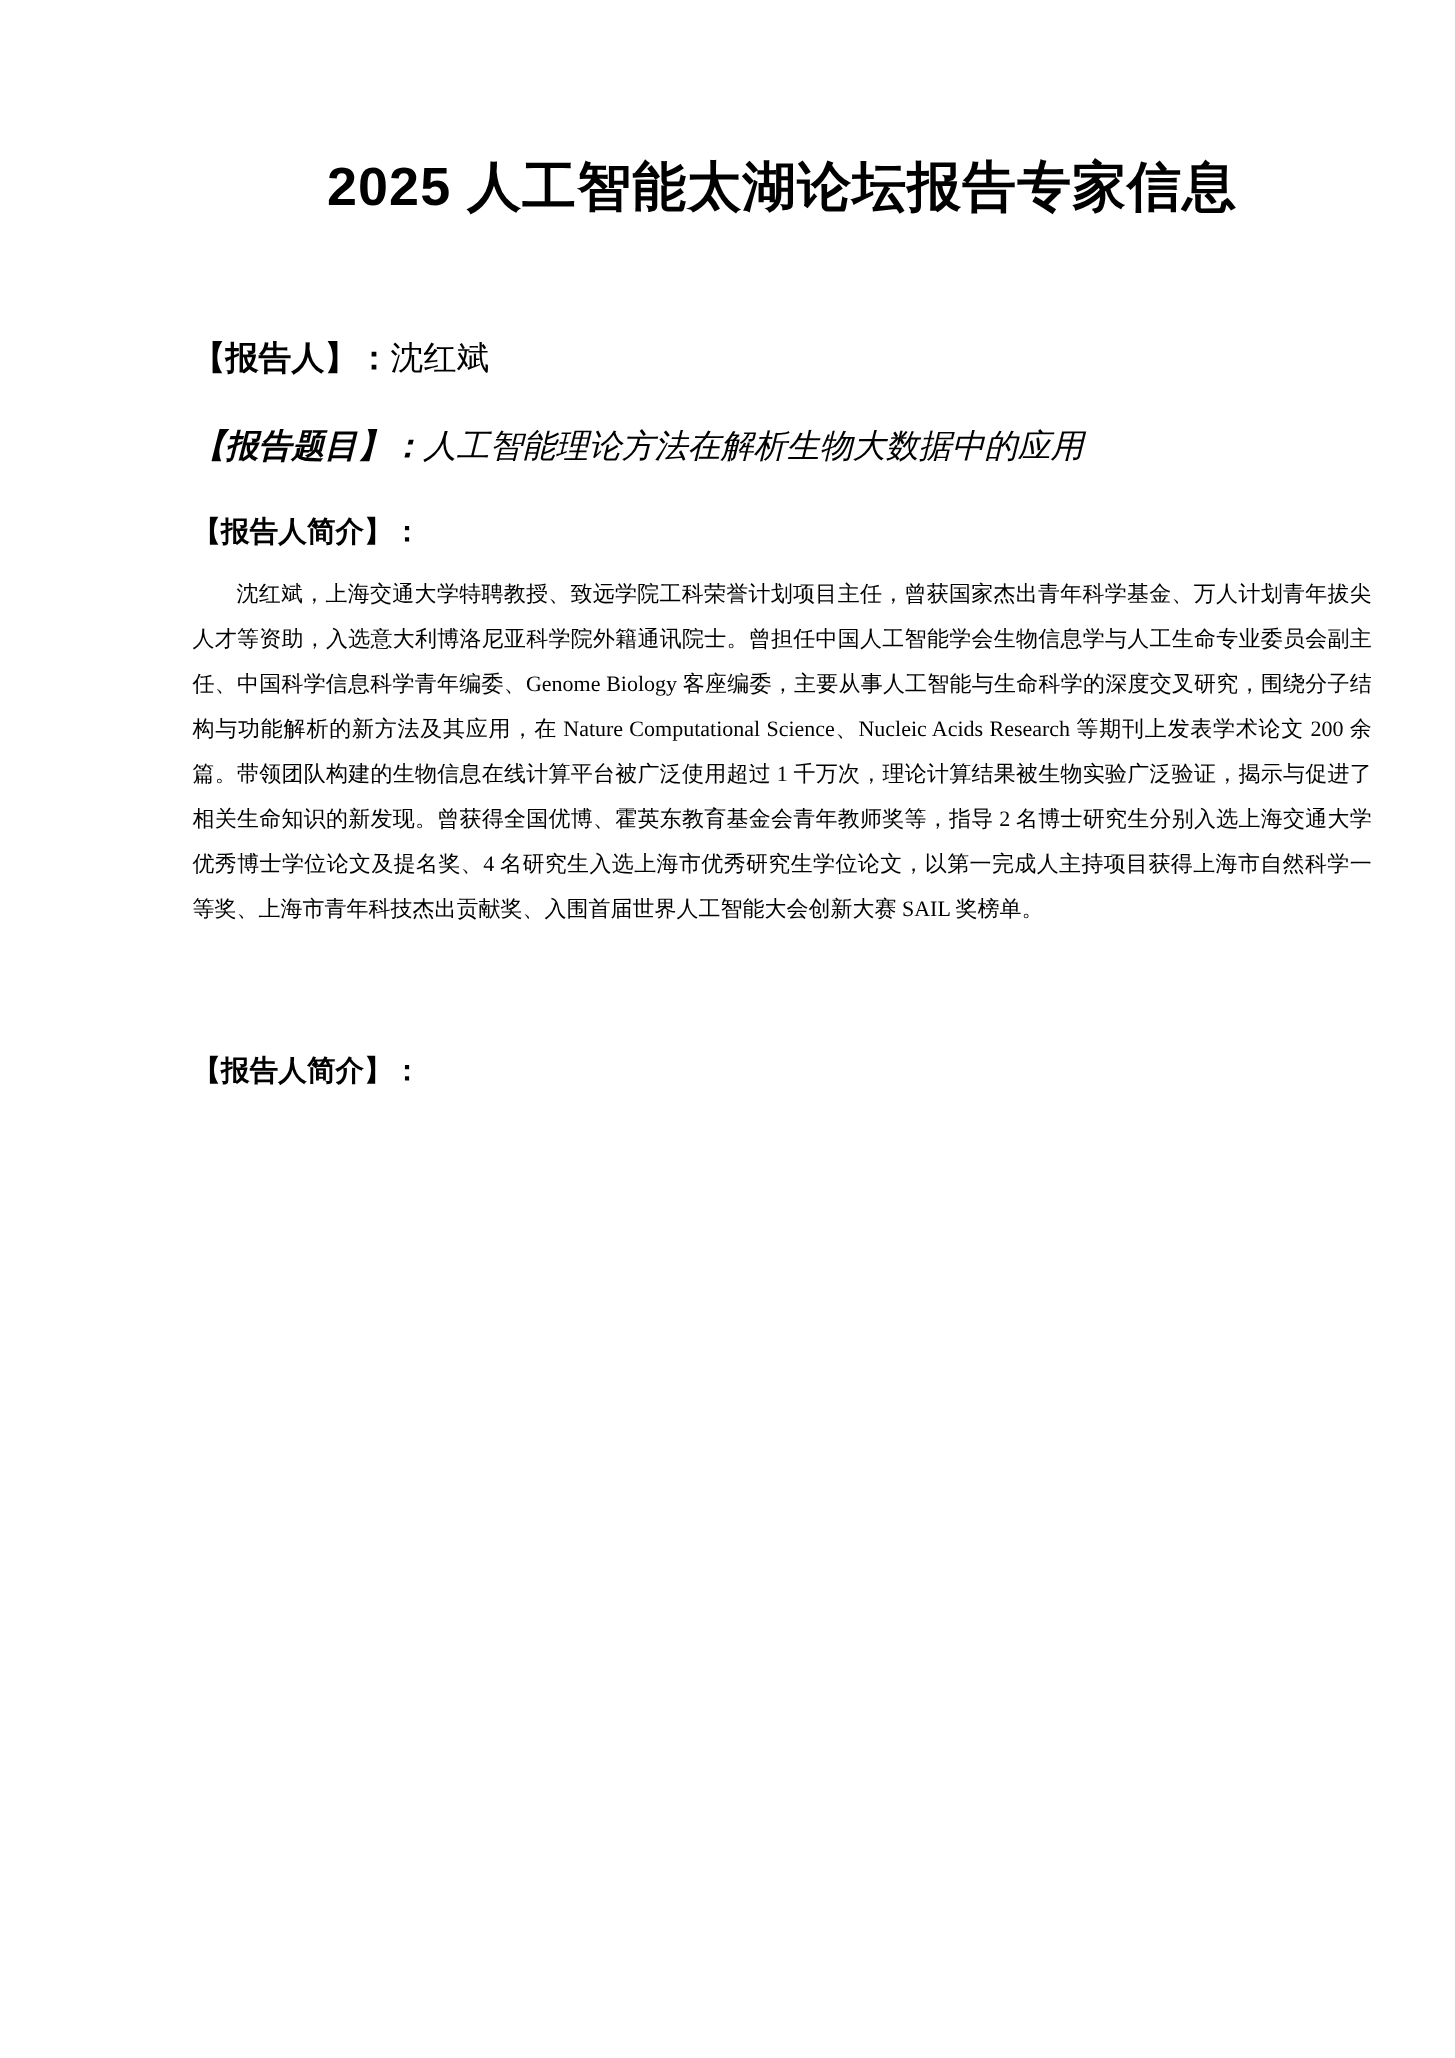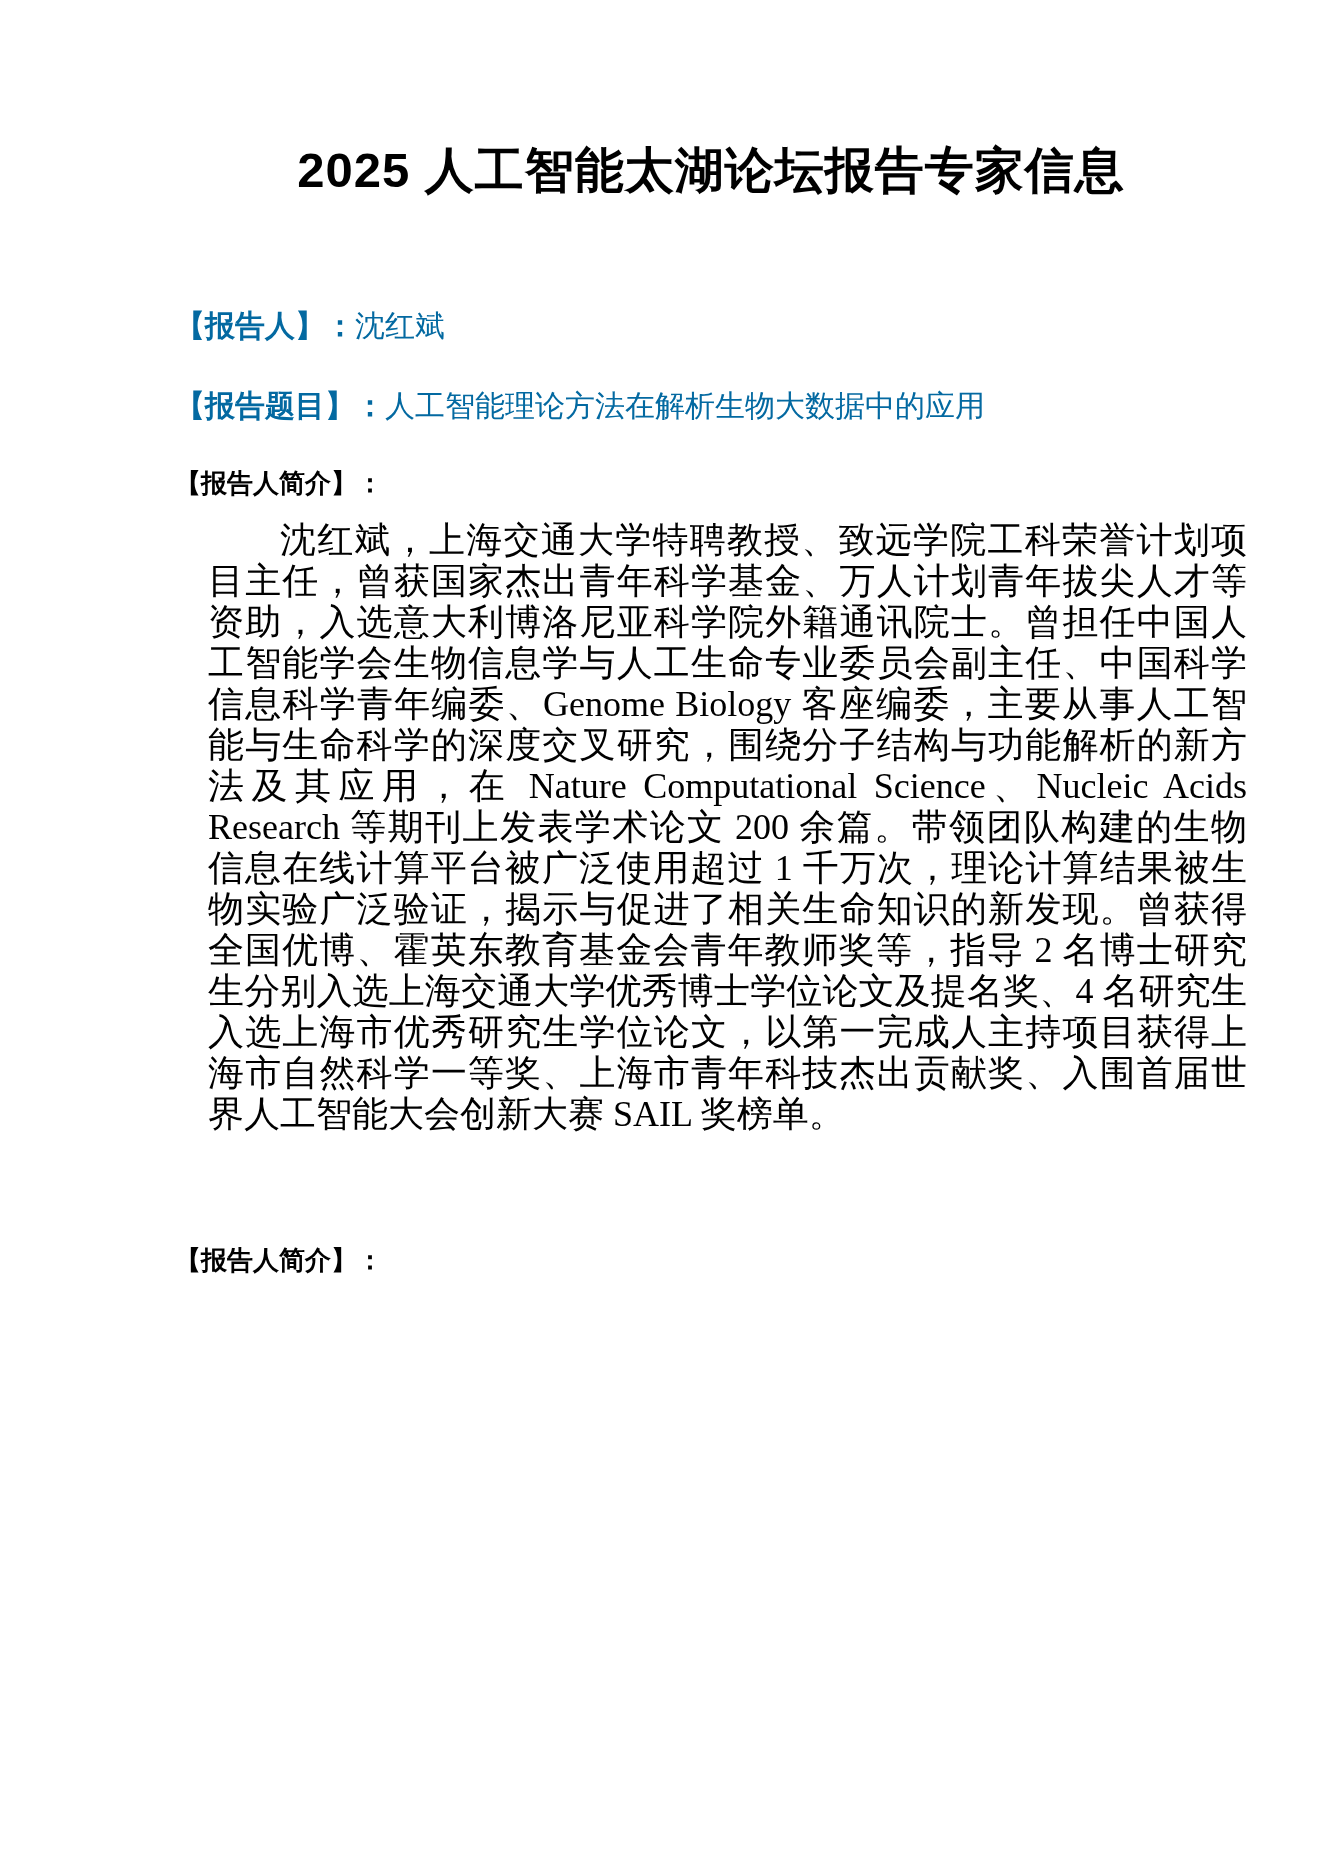--- a/index.html
+++ b/index.html
@@ -21,46 +21,45 @@
     font-weight: 700;
     font-size: 49px;
     line-height: 60px;
     text-align: center;
     letter-spacing: 1px;
     color: #000000;
   }
   .field-line {
     font-size: 30px;
     line-height: 44px;
-    color: #0369a1;
+    color: #000000;
   }
   .field-speaker { margin-top: 104px; }
-  .field-topic   { margin-top: 36px; }
+  .field-topic   { margin-top: 36px; font-style: italic; }
   .field-label {
     font-weight: 700;
   }
   .field-value {
     font-weight: 400;
   }
   .section-heading {
     font-size: 26px;
     line-height: 44px;
     font-weight: 700;
     color: #000000;
   }
   .heading-bio      { margin-top: 34px; }
   .heading-abstract { margin-top: 104px; }
   .body-paragraph {
     margin-top: 14px;
-    font-size: 36px;
+    font-size: 20px;
     line-height: 41px;
     text-align: justify;
     text-indent: 2em;
     color: #000000;
-    margin-left: 33px;
   }
 </style>
 </head>
 <body>
 
 <div class="page">
 
   <h1 class="doc-title">2025 人工智能太湖论坛报告专家信息</h1>
 
   <div class="field-line field-speaker">

